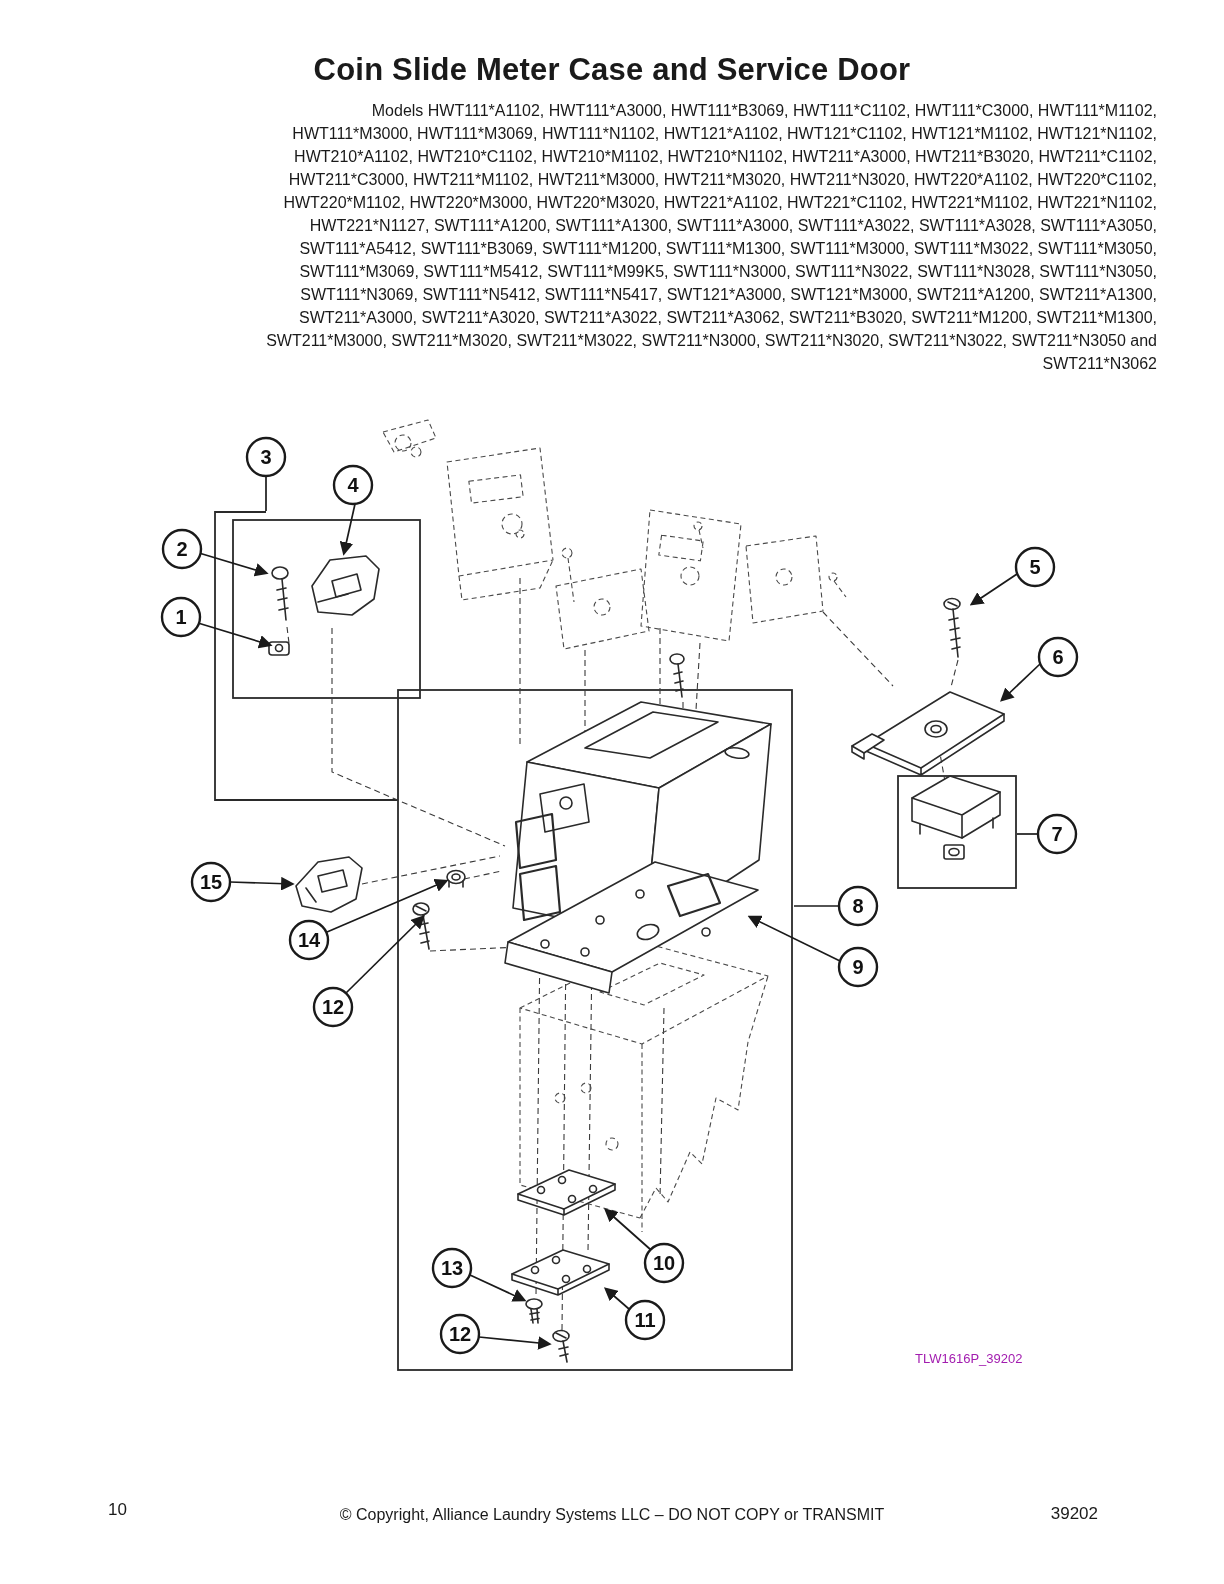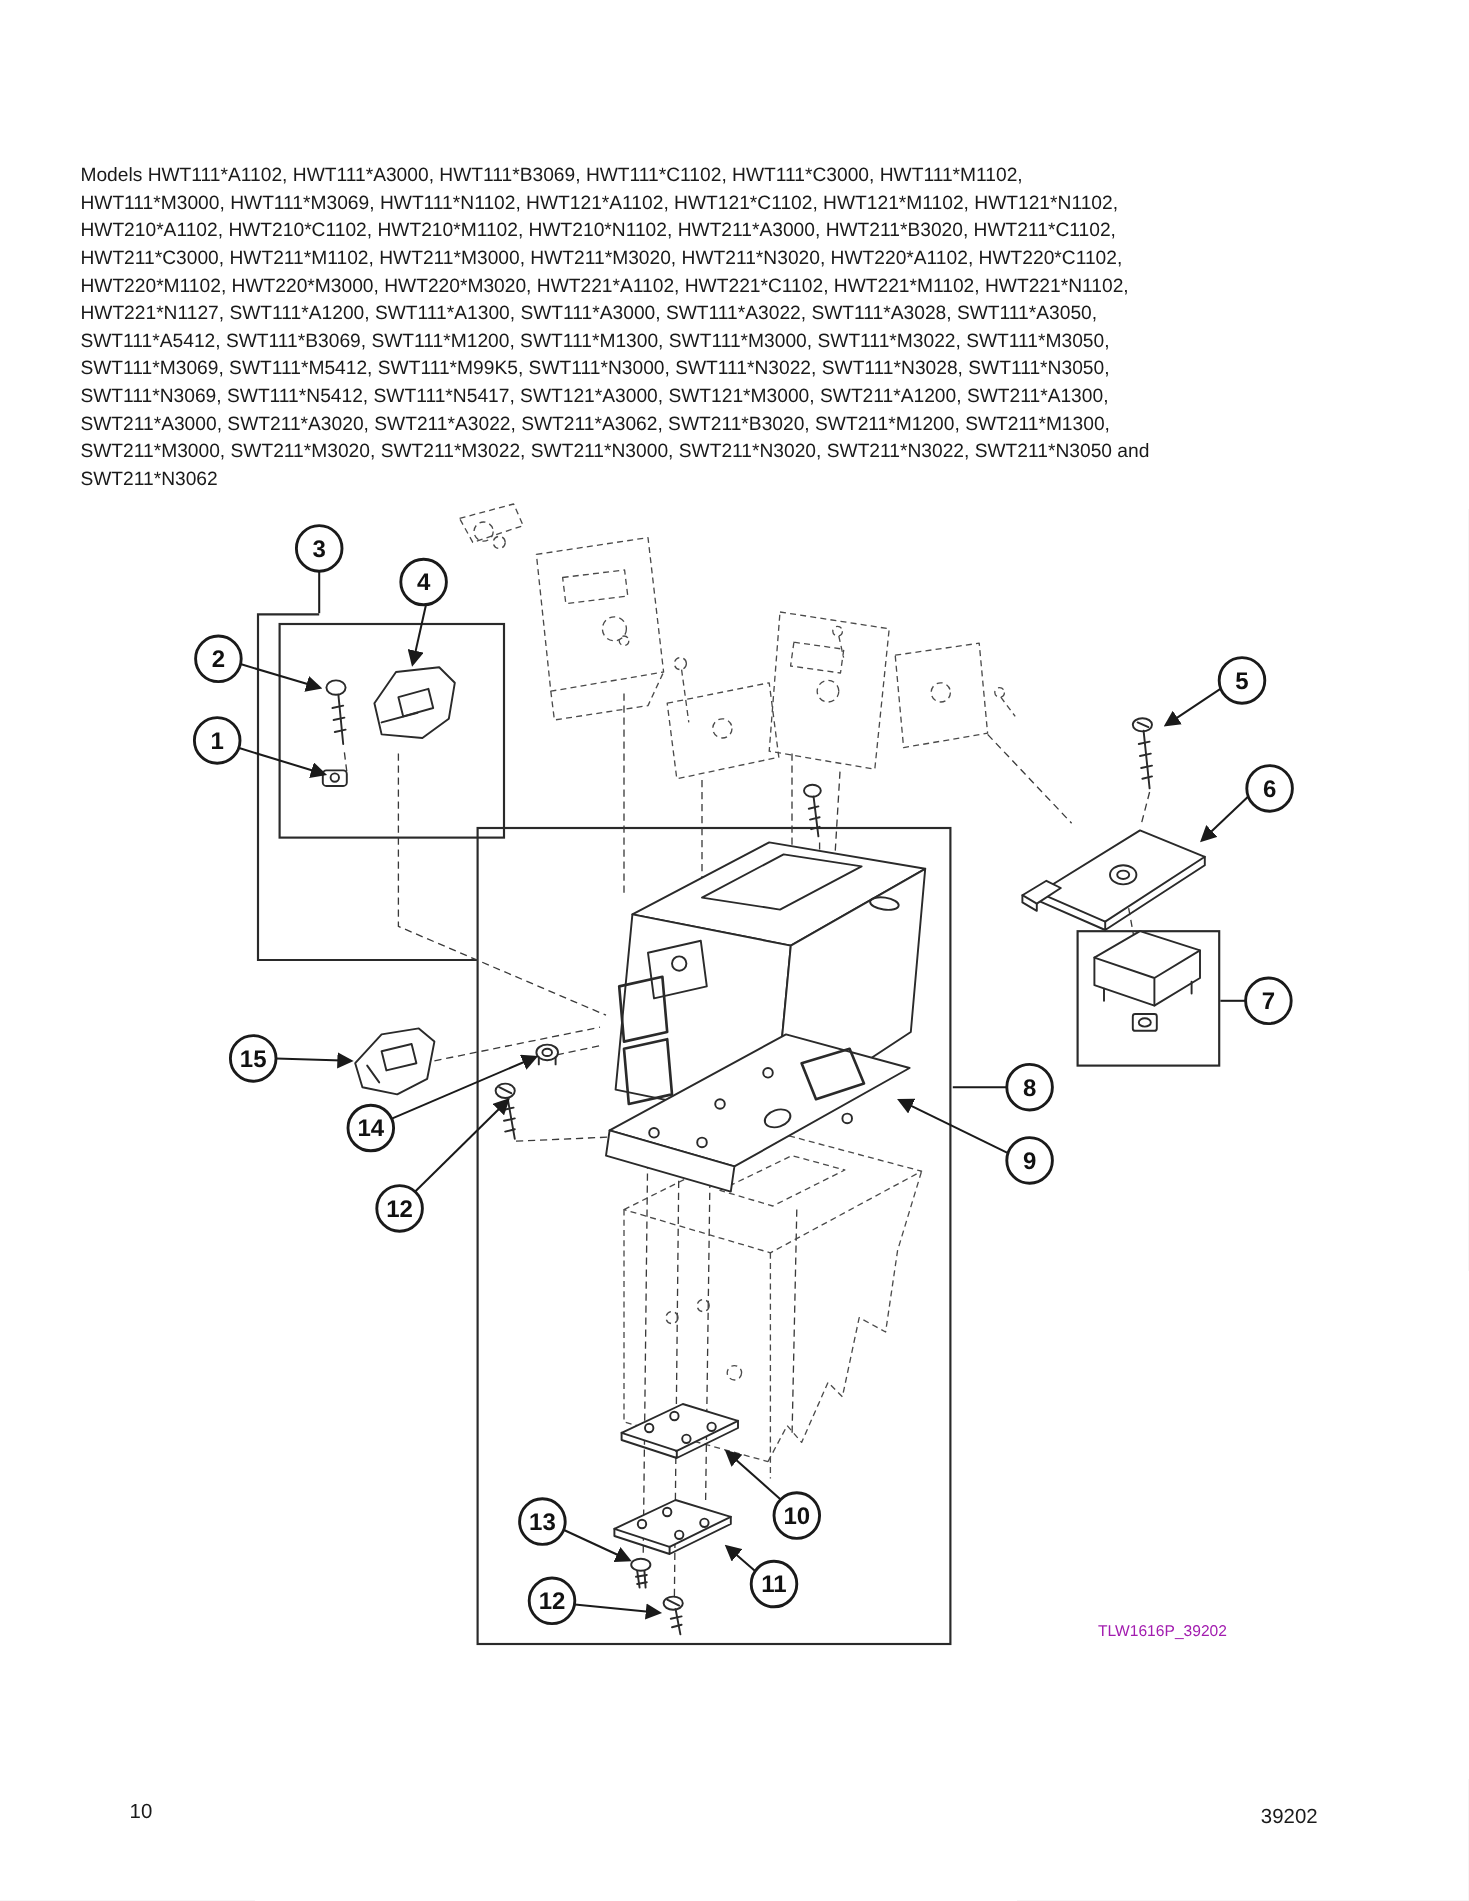--- a/index.html
+++ b/index.html
@@ -7,23 +7,22 @@
     position:relative; width:1224px; height:1584px; margin:0 auto;
     background:#ffffff; font-family:"Liberation Sans", sans-serif; color:#1a1a1a;
     overflow:hidden;
   }
   .title {
     position:absolute; top:52px; left:0; width:100%;
     text-align:center; font-size:31px; font-weight:bold; letter-spacing:0.2px;
   }
   .models {
     position:absolute; top:99px; left:50%; transform:translateX(-50%);
-    width:1090px; font-size:16px; line-height:23px; text-align:left;
+    width:1090px; font-size:16px; line-height:23px; text-align:right;
     white-space:pre-line;
-    margin-top:36px;
   }
   .diagram-svg { position:absolute; left:0; top:0; width:1224px; height:1584px; }
   .diagram-code { position:absolute; left:915px; top:1351px; font-size:13px; color:#a21caf; }
   .footer-page { position:absolute; left:108px; top:1500px; font-size:17px; }
   .footer-copy { position:absolute; left:0; top:1506px; width:100%; text-align:center; font-size:16px; }
   .footer-doc  { position:absolute; right:126px; top:1504px; font-size:17px; }
 
   
   .box   { fill:none; stroke:#2a2a2a; stroke-width:1.8; }
   .solid { fill:none; stroke:#2a2a2a; stroke-width:1.6; stroke-linejoin:round; stroke-linecap:round; }
@@ -32,20 +31,21 @@
   .dash  { fill:none; stroke:#3a3a3a; stroke-width:1.1; stroke-dasharray:6 4; }
   .leader { stroke:#1a1a1a; stroke-width:1.7; fill:none; }
   .callout circle { fill:#ffffff; stroke:#1a1a1a; stroke-width:2.4; }
   .callout text { font-family:"Liberation Sans", sans-serif; font-size:20px; font-weight:bold; fill:#111; text-anchor:middle; }
 </style>
 </head>
 <body>
 
 <div class="page">
 
+  <div class="title">Coin Slide Meter Case and Service Door</div>
   <div class="models">Models HWT111*A1102, HWT111*A3000, HWT111*B3069, HWT111*C1102, HWT111*C3000, HWT111*M1102,
 HWT111*M3000, HWT111*M3069, HWT111*N1102, HWT121*A1102, HWT121*C1102, HWT121*M1102, HWT121*N1102,
 HWT210*A1102, HWT210*C1102, HWT210*M1102, HWT210*N1102, HWT211*A3000, HWT211*B3020, HWT211*C1102,
 HWT211*C3000, HWT211*M1102, HWT211*M3000, HWT211*M3020, HWT211*N3020, HWT220*A1102, HWT220*C1102,
 HWT220*M1102, HWT220*M3000, HWT220*M3020, HWT221*A1102, HWT221*C1102, HWT221*M1102, HWT221*N1102,
 HWT221*N1127, SWT111*A1200, SWT111*A1300, SWT111*A3000, SWT111*A3022, SWT111*A3028, SWT111*A3050,
 SWT111*A5412, SWT111*B3069, SWT111*M1200, SWT111*M1300, SWT111*M3000, SWT111*M3022, SWT111*M3050,
 SWT111*M3069, SWT111*M5412, SWT111*M99K5, SWT111*N3000, SWT111*N3022, SWT111*N3028, SWT111*N3050,
 SWT111*N3069, SWT111*N5412, SWT111*N5417, SWT121*A3000, SWT121*M3000, SWT211*A1200, SWT211*A1300,
 SWT211*A3000, SWT211*A3020, SWT211*A3022, SWT211*A3062, SWT211*B3020, SWT211*M1200, SWT211*M1300,
@@ -323,15 +323,16 @@
     </g>
     <g class="callout">
       <circle cx="211" cy="882" r="19"></circle>
       <text x="211" y="889">15</text>
     </g>
   </svg>
 
   <div class="diagram-code">TLW1616P_39202</div>
 
   <div class="footer-page">10</div>
+  <div class="footer-copy">© Copyright, Alliance Laundry Systems LLC – DO NOT COPY or TRANSMIT</div>
   <div class="footer-doc">39202</div>
 
 </div>
 
 </body></html>

